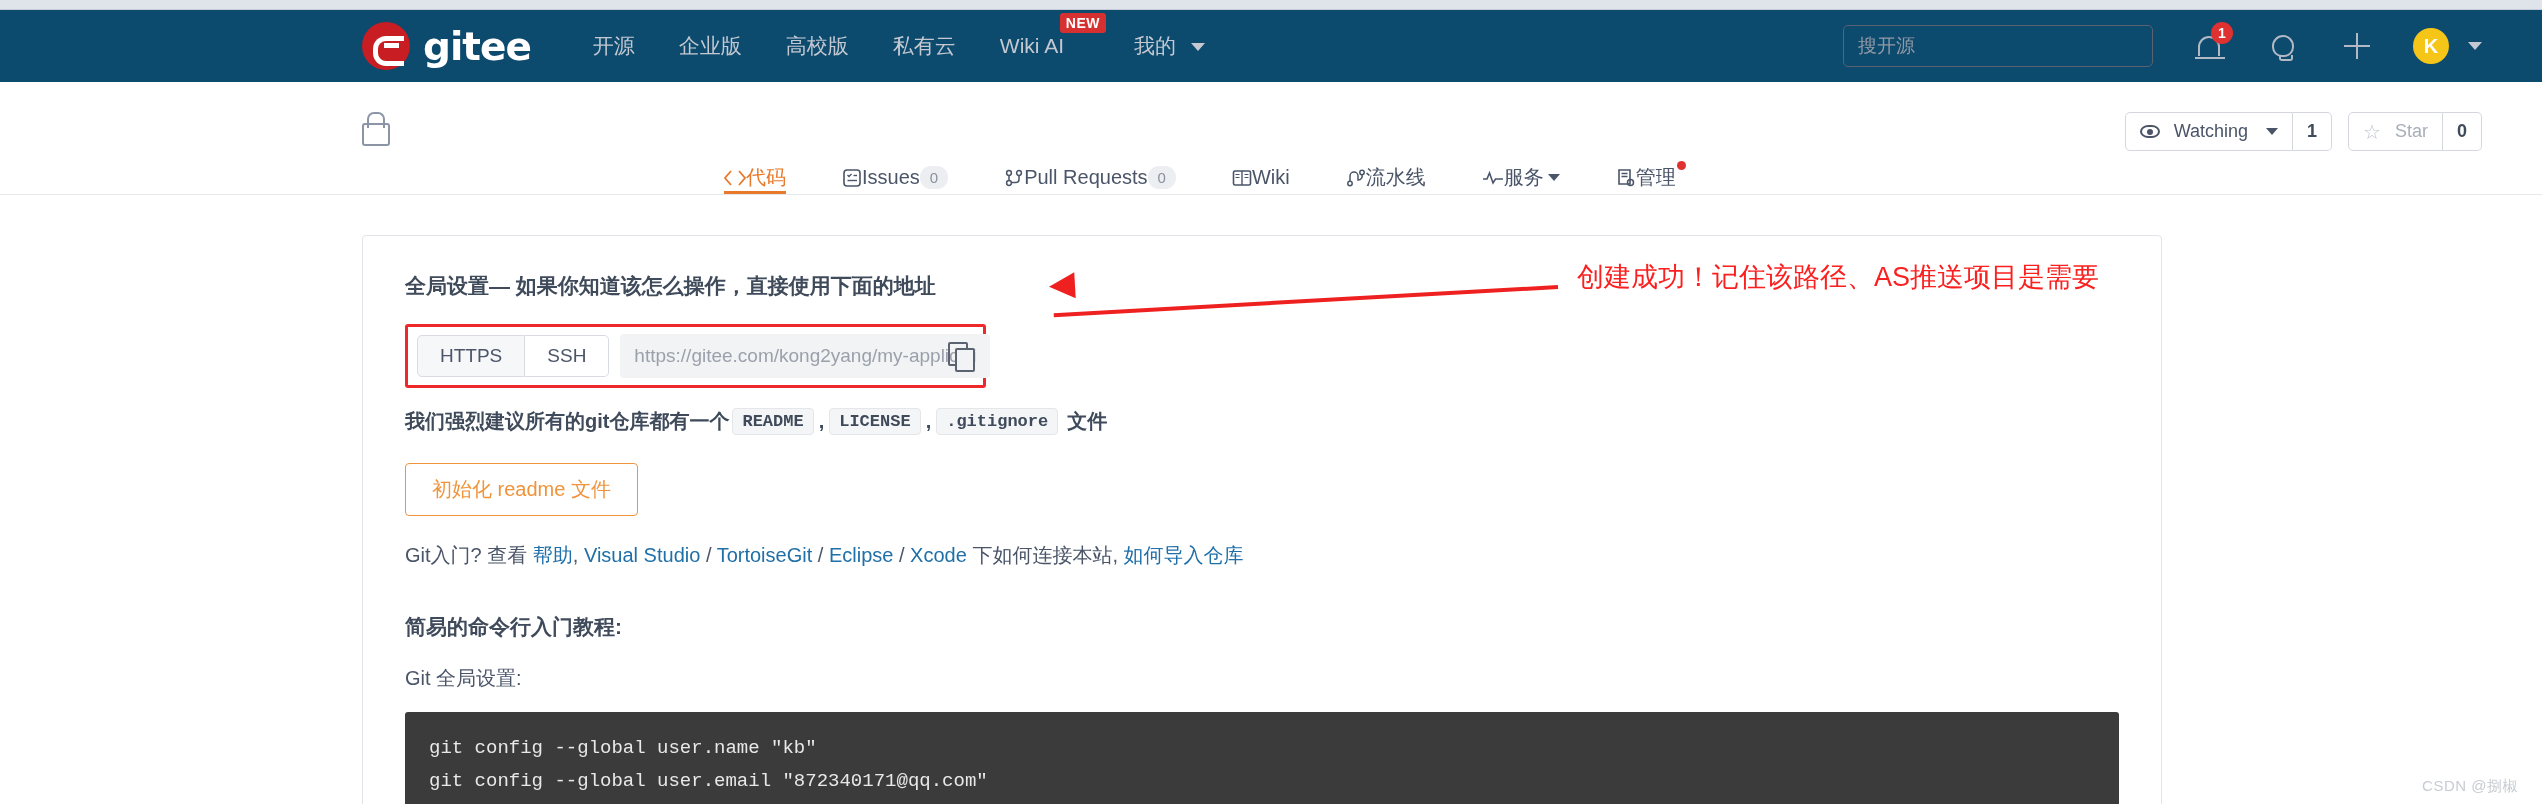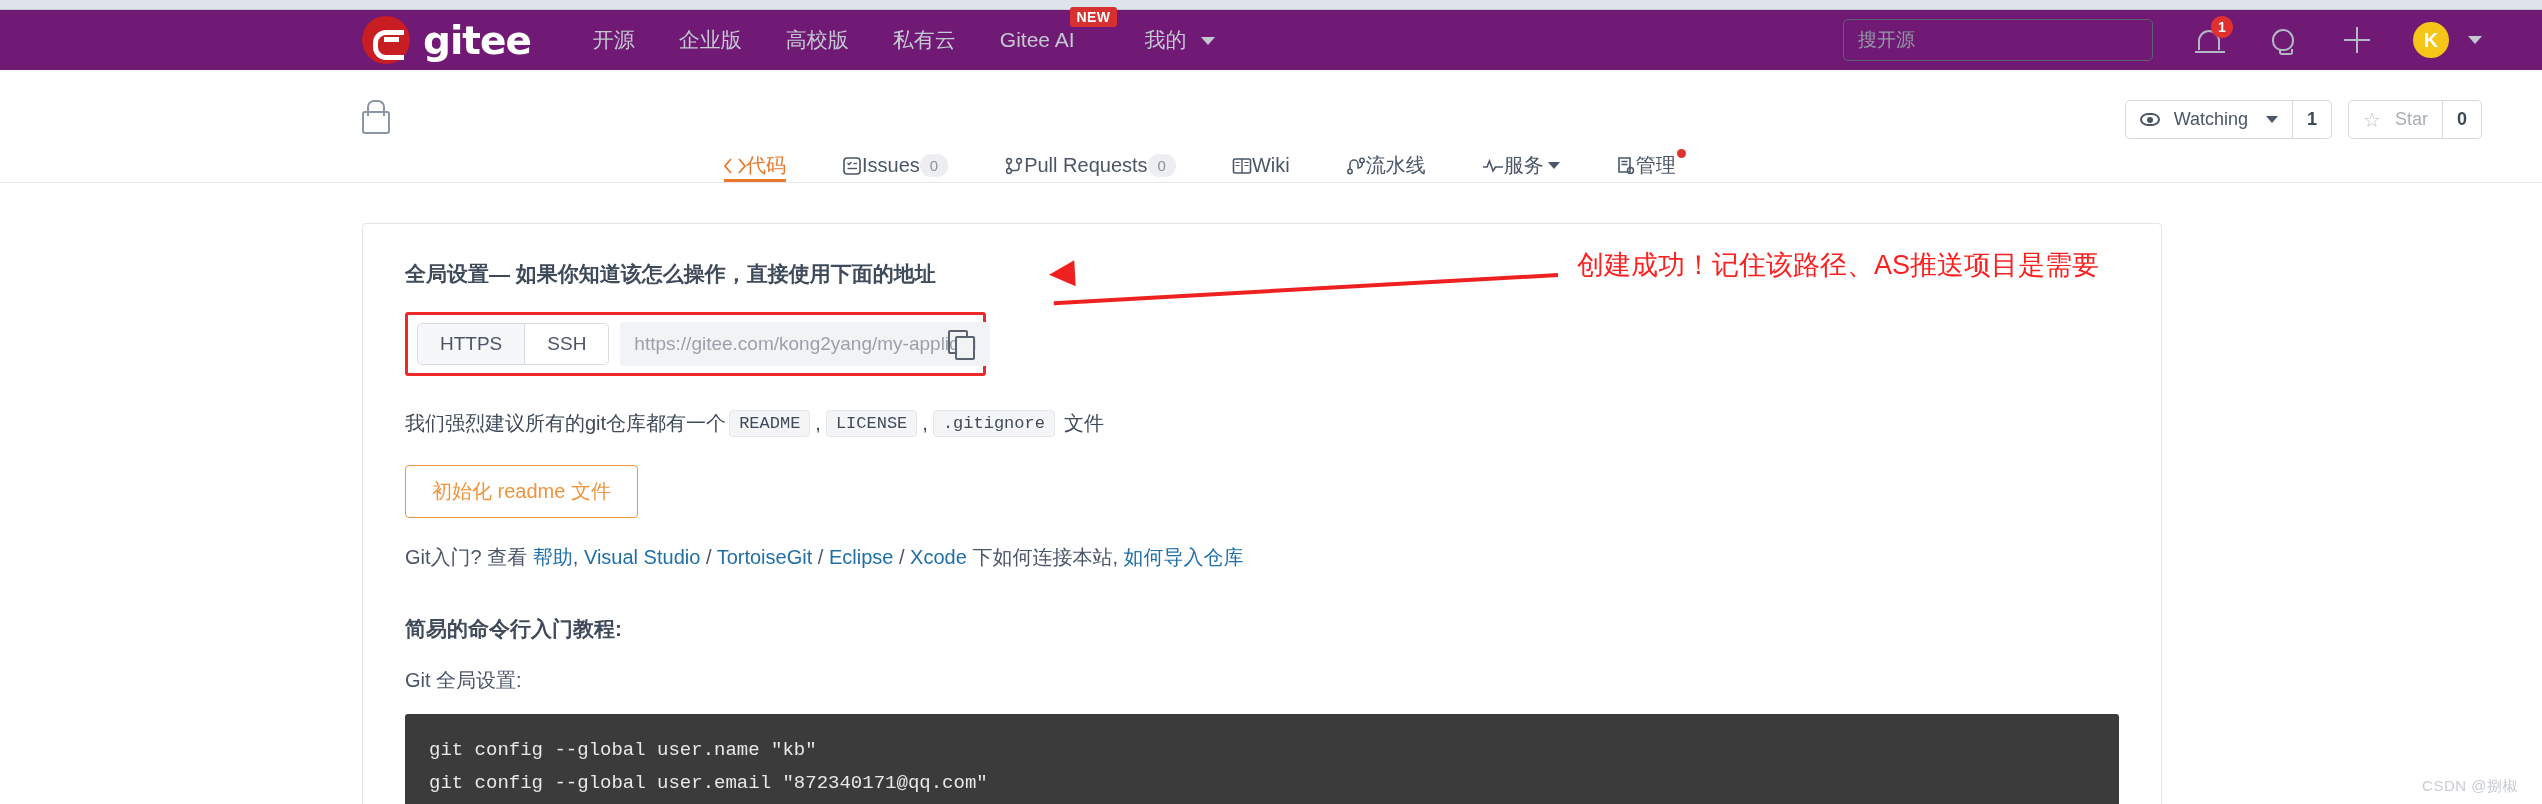--- a/index.html
+++ b/index.html
@@ -15,22 +15,22 @@
 
   
   .browser-strip {
     height: 10px;
     background: #dfe3ea;
     border-bottom: 1px solid #c5cbd6;
   }
 
   
   .navbar {
-    height: 60px;
-    background: #701a75;
+    height: 72px;
+    background: #0c4a6e;
     display: flex;
     align-items: center;
     padding: 0 60px 0 0;
     position: relative;
   }
   .nav-left { display: flex; align-items: center; padding-left: 362px; }
   .logo-wrap { display: flex; align-items: center; gap: 13px; }
   .logo-mark {
     width: 48px; height: 48px; border-radius: 50%;
     background: #c71d23;
@@ -398,24 +398,25 @@
     position: absolute;
     left: 524px; top: -15px;
     color: #fb2020;
     font-size: 27px;
     white-space: nowrap;
   }
 
   .hint-line {
     font-size: 20px;
     color: #3f4a5a;
-    margin-top: 34px;
+    margin-top: 20px;
     display: flex;
     align-items: center;
     flex-wrap: wrap;
+    font-weight: bold;
   }
   .code-chip {
     background: #f4f5f7;
     border: 1px solid #e4e6ea;
     border-radius: 4px;
     font-family: "Liberation Mono", "DejaVu Sans Mono", monospace;
     font-size: 17px;
     padding: 3px 9px;
     margin: 0 3px;
     color: #3f4a5a;
@@ -495,21 +496,21 @@
         <div class="nav-item">
           <span>企业版</span>
         </div>
         <div class="nav-item">
           <span>高校版</span>
         </div>
         <div class="nav-item">
           <span>私有云</span>
         </div>
         <div class="nav-item" style="margin-right:70px;">
-          <span>Gitee AI</span>
+          <span>Wiki AI</span>
           <span class="nav-badge-new">NEW</span>
         </div>
         <div class="nav-item">
           <span>我的</span>
           <span class="caret-down"></span>
         </div>
       </div>
     </div>
 
     <div class="nav-right">

